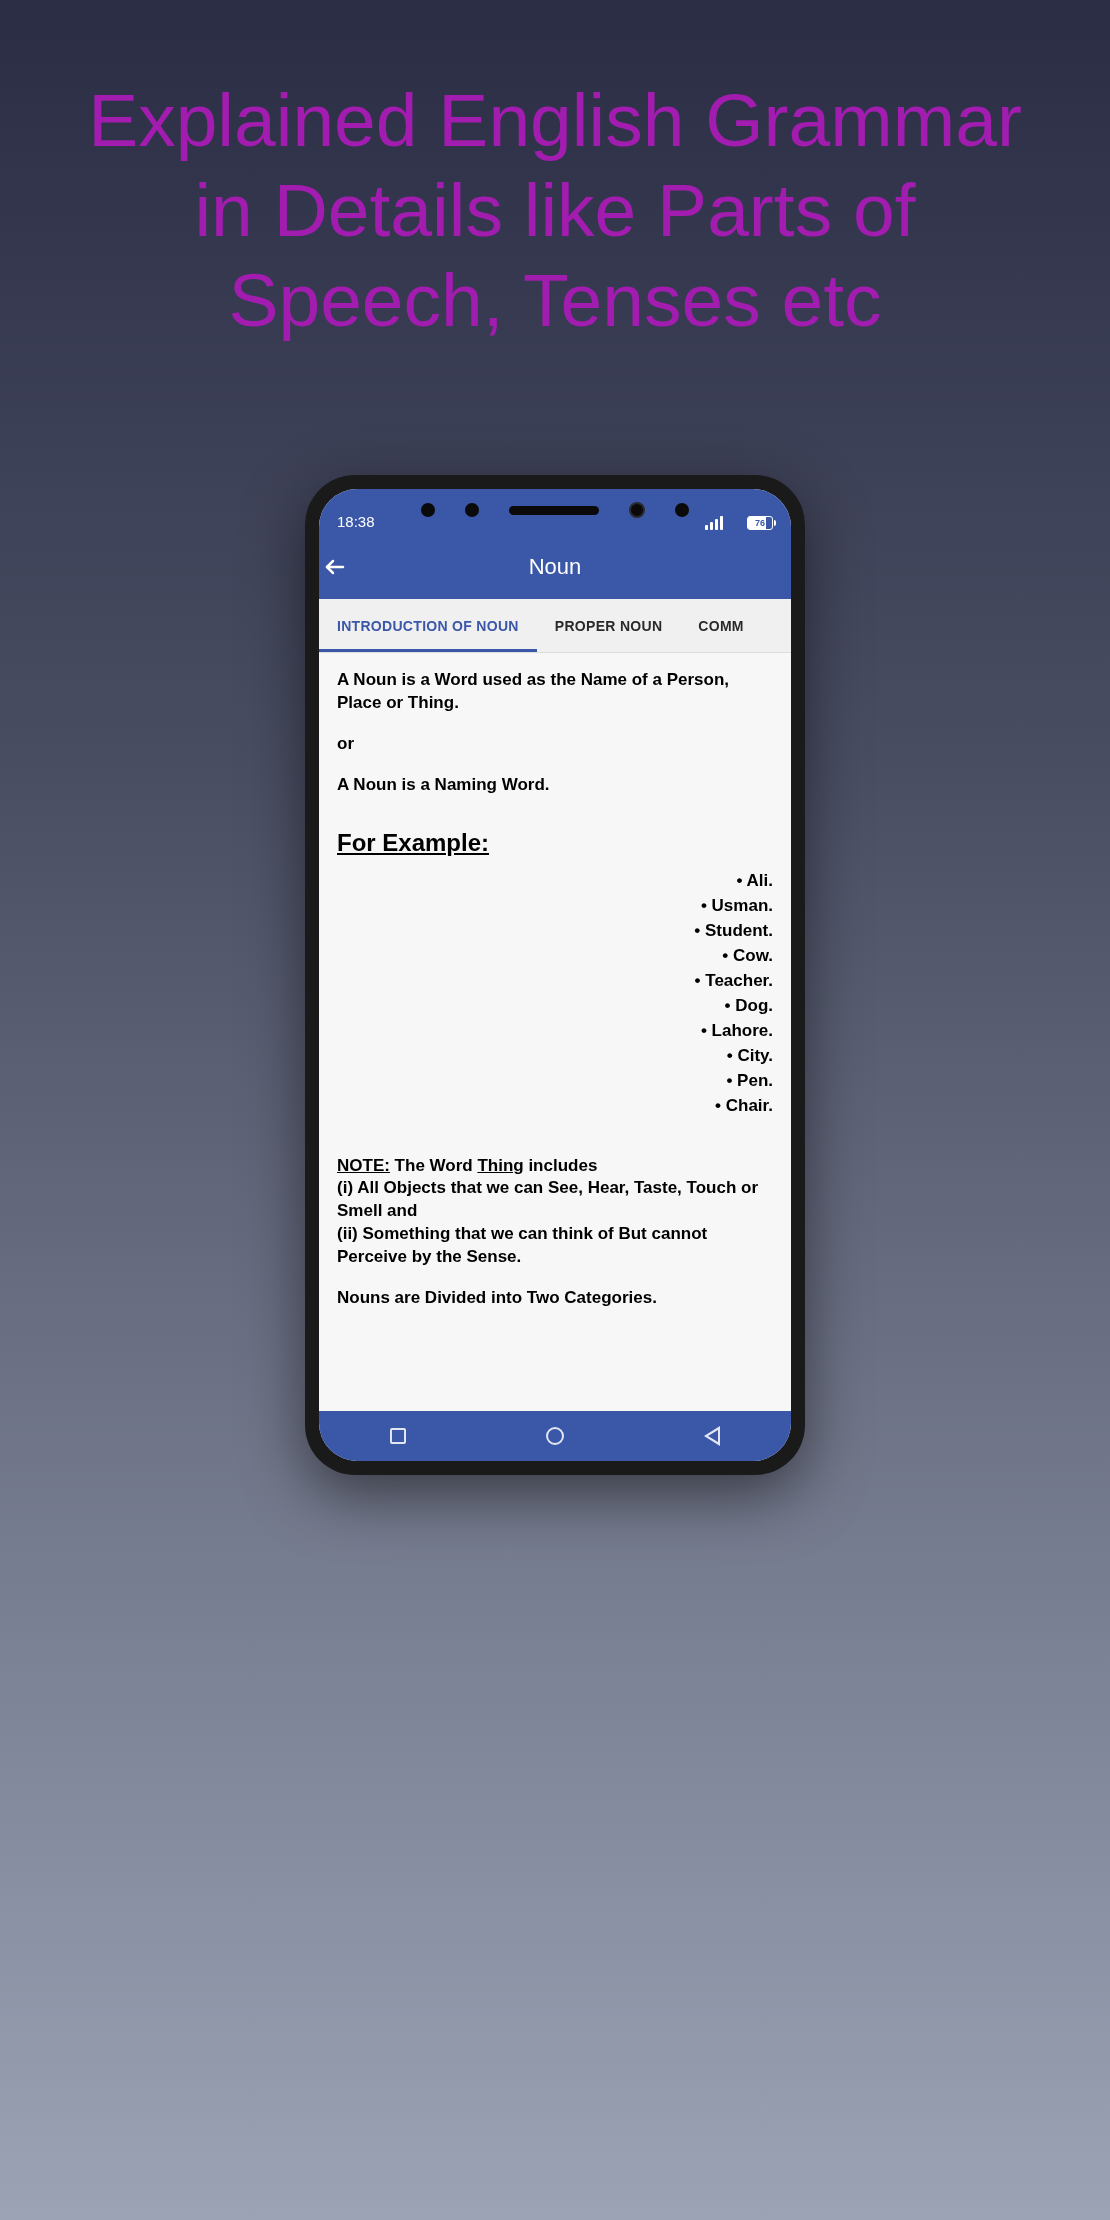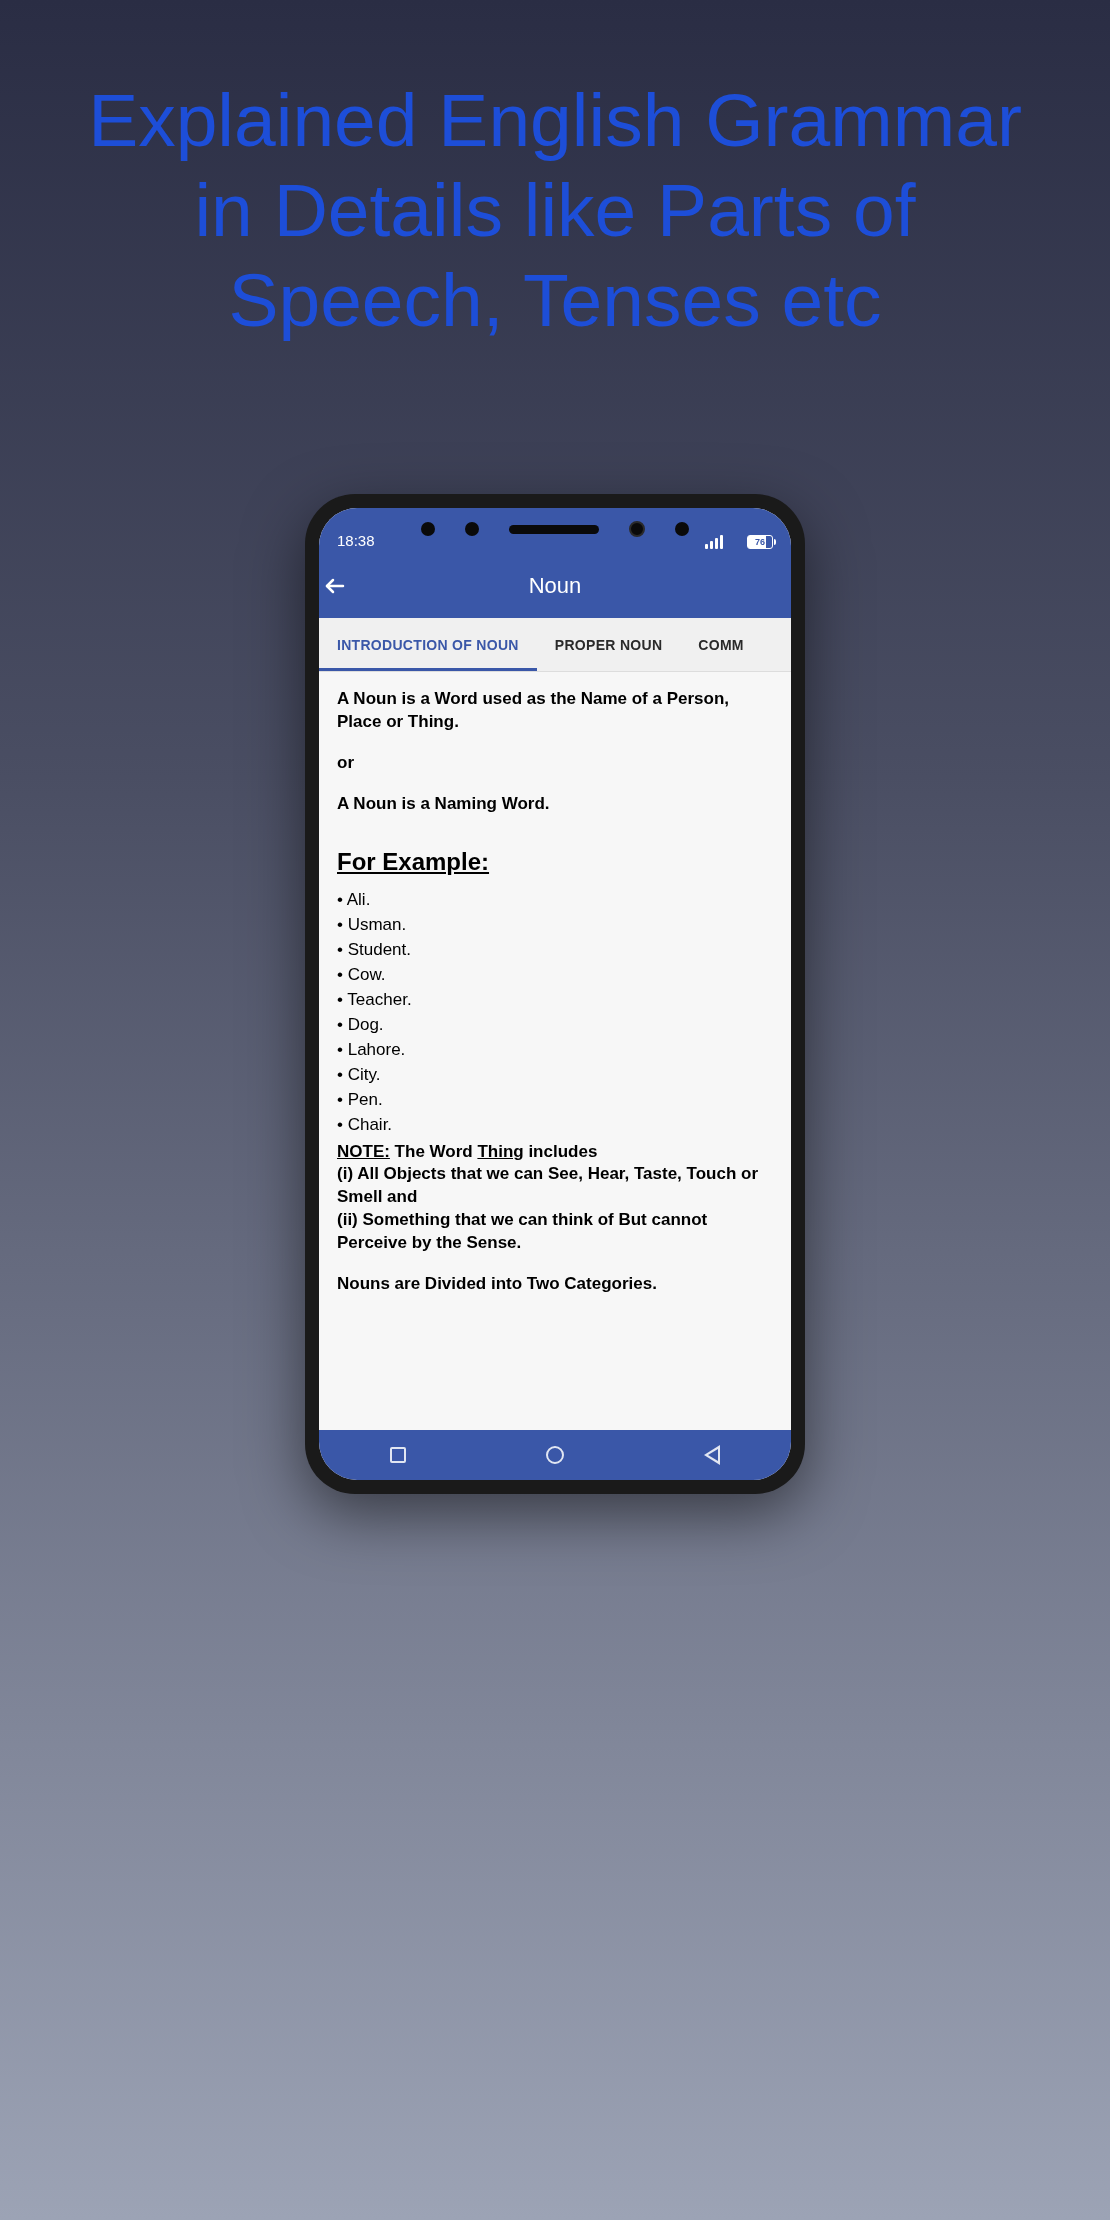--- a/index.html
+++ b/index.html
@@ -4,32 +4,32 @@
 <style>
   * { margin: 0; padding: 0; box-sizing: border-box; }
   body {
     width: 1110px;
     height: 2220px;
     background: linear-gradient(to bottom, #2a2d44 0%, #4a4e63 35%, #9ca3b5 100%);
     font-family: -apple-system, BlinkMacSystemFont, 'Segoe UI', Arial, sans-serif;
     overflow: hidden;
   }
   .promo-title {
-    color: #1d4ed8;
+    color: #a21caf;
     font-size: 75px;
     font-weight: 500;
     text-align: center;
     padding: 75px 50px 0 50px;
     line-height: 1.2;
   }
   .phone-wrap {
     position: absolute;
     left: 50%;
     transform: translateX(-50%);
-    top: 494px;
+    top: 475px;
   }
   .phone-frame {
     width: 500px;
     height: 1000px;
     background: #1a1a1a;
     border-radius: 50px;
     padding: 14px;
     box-shadow: 0 20px 60px rgba(0,0,0,0.5);
     position: relative;
   }
@@ -124,21 +124,21 @@
     font-stretch: condensed;
     color: #000;
     font-size: 17px;
     line-height: 1.35;
     height: calc(100% - 45px - 65px - 54px - 50px);
     overflow: hidden;
   }
   .content .definition { font-weight: 700; margin-bottom: 18px; }
   .content .or { font-weight: 900; margin-bottom: 18px; }
   .content .heading { font-weight: 900; font-size: 24px; text-decoration: underline; margin: 30px 0 10px 0; }
-  .content .example-list { font-weight: 400; margin-bottom: 3px; }
+  .content .example-list { font-weight: 700; margin-bottom: 36px; text-align: right; }
   .content .example-list div { padding: 1px 0; }
   .content .note { font-weight: 900; }
   .content .note .u { text-decoration: underline; }
   .content .divided { font-weight: 900; margin-top: 18px; }
   .nav-bar {
     position: absolute;
     bottom: 0;
     left: 0;
     right: 0;
     height: 50px;

